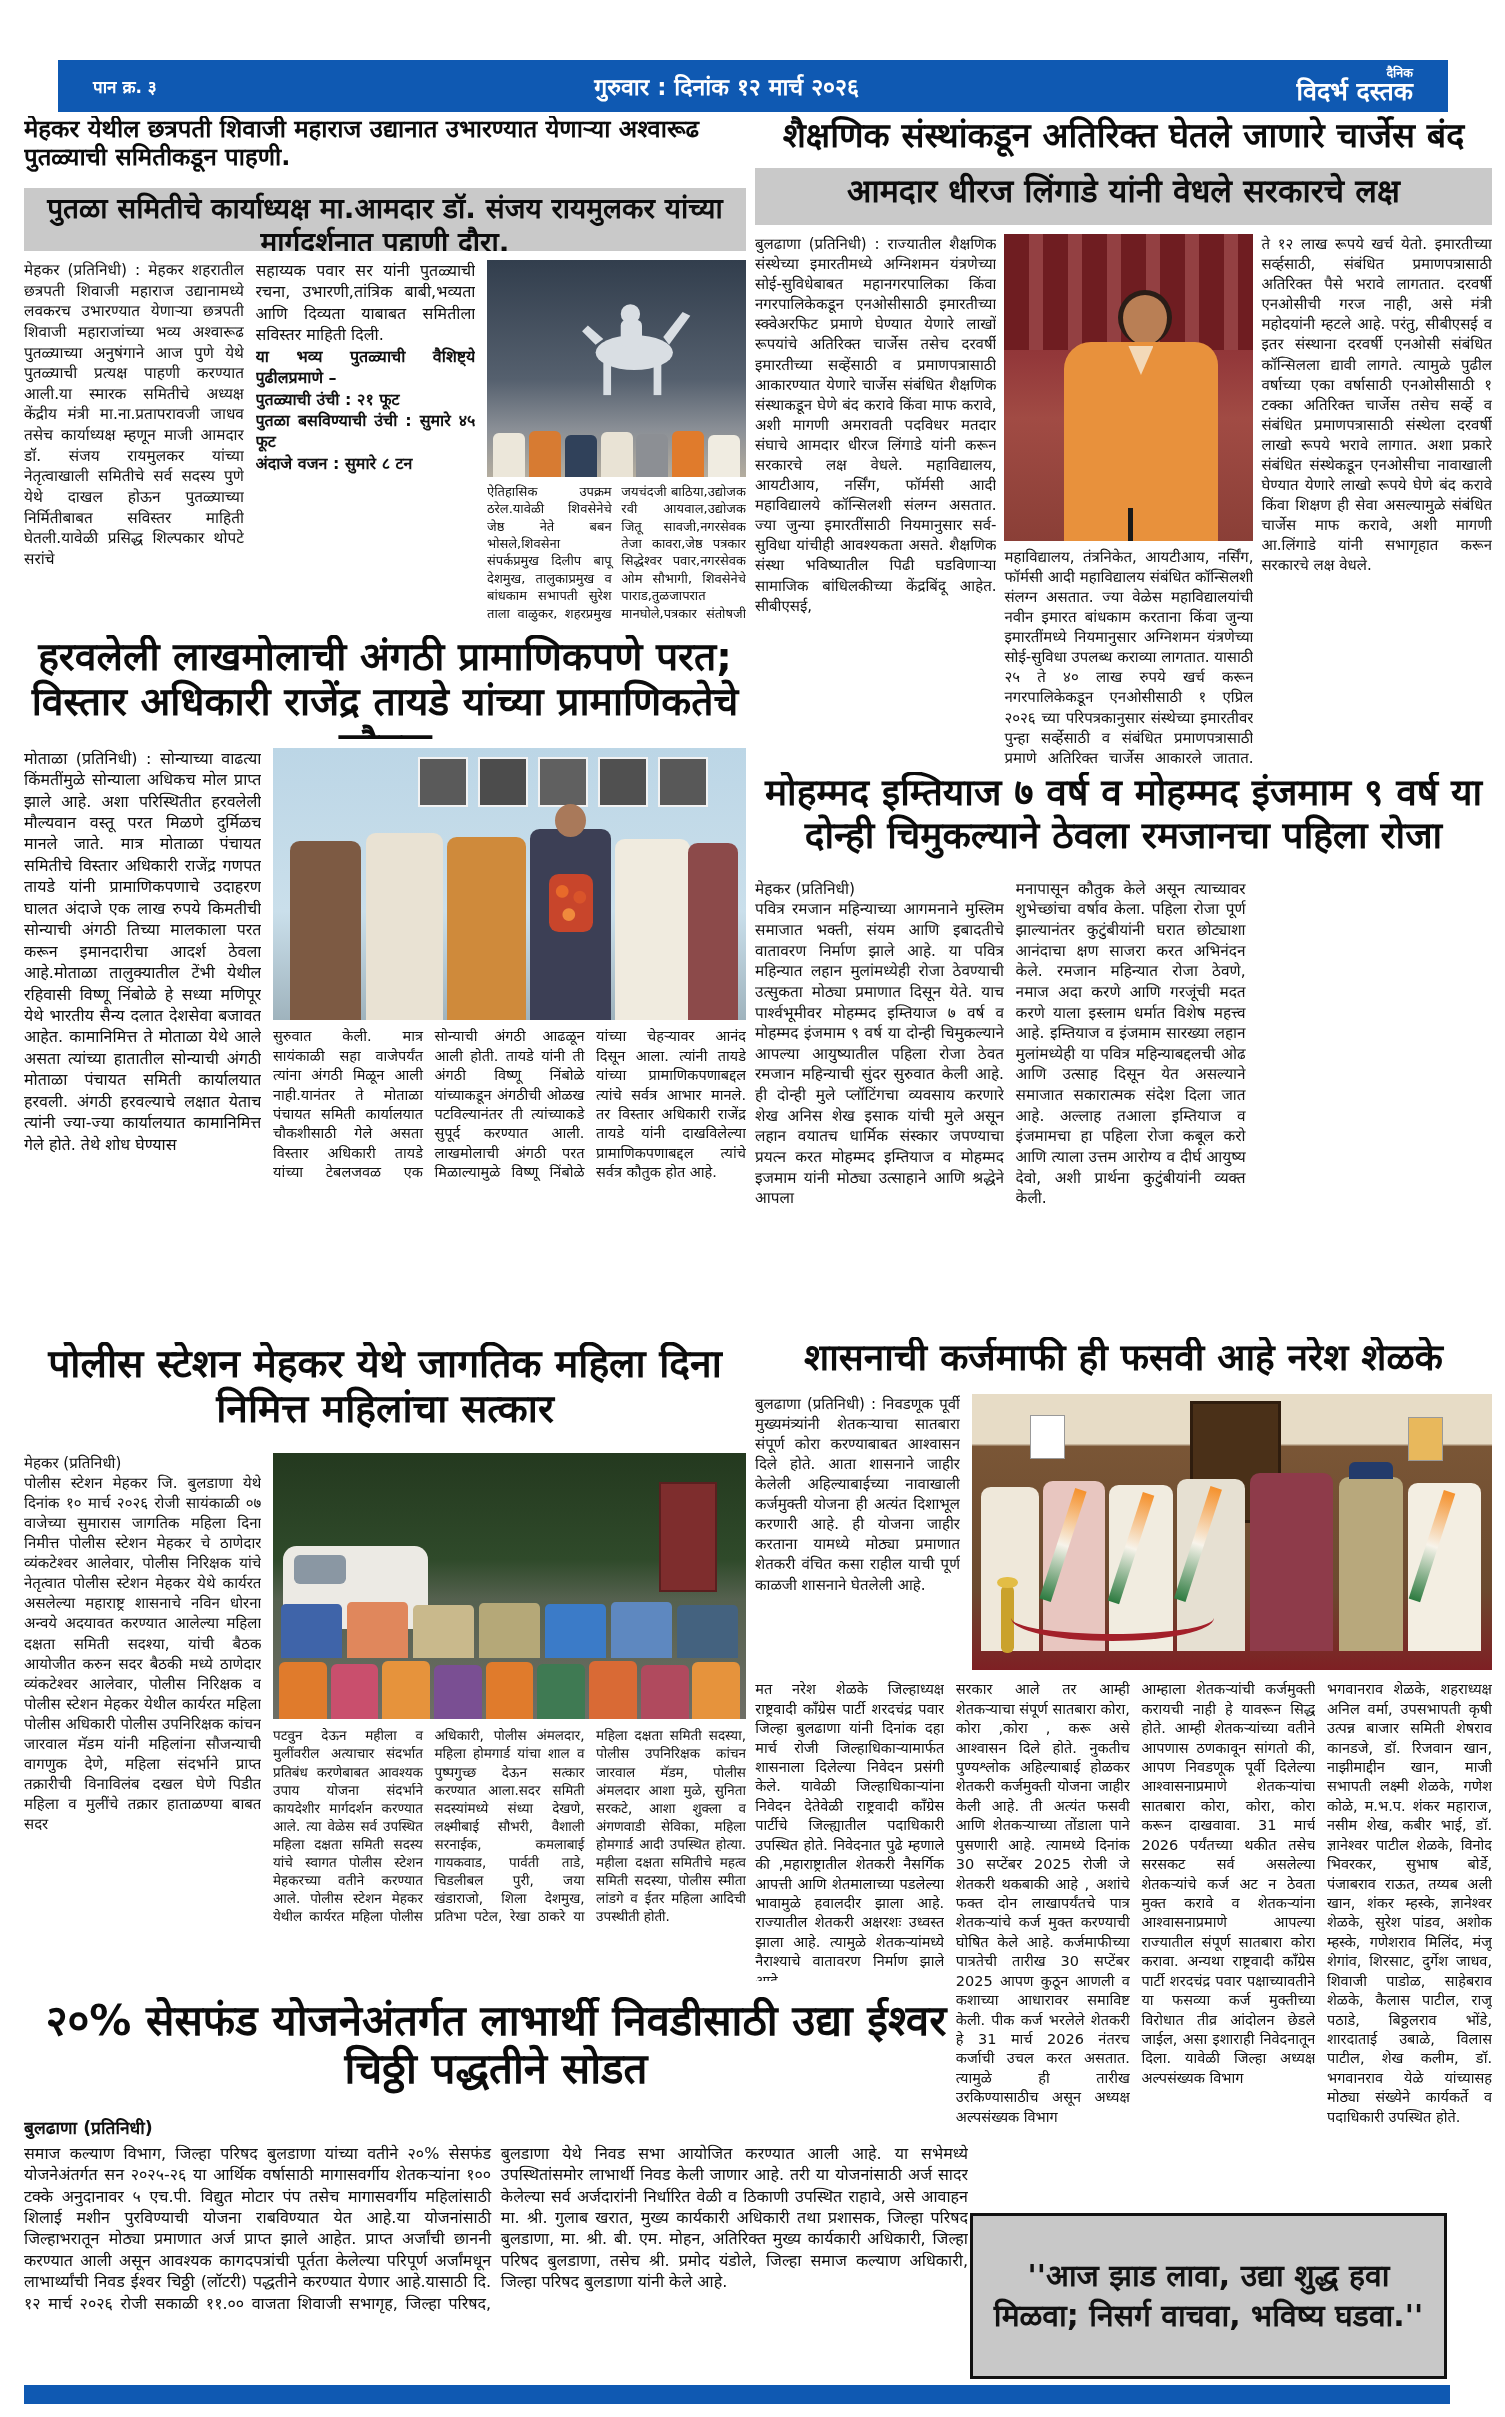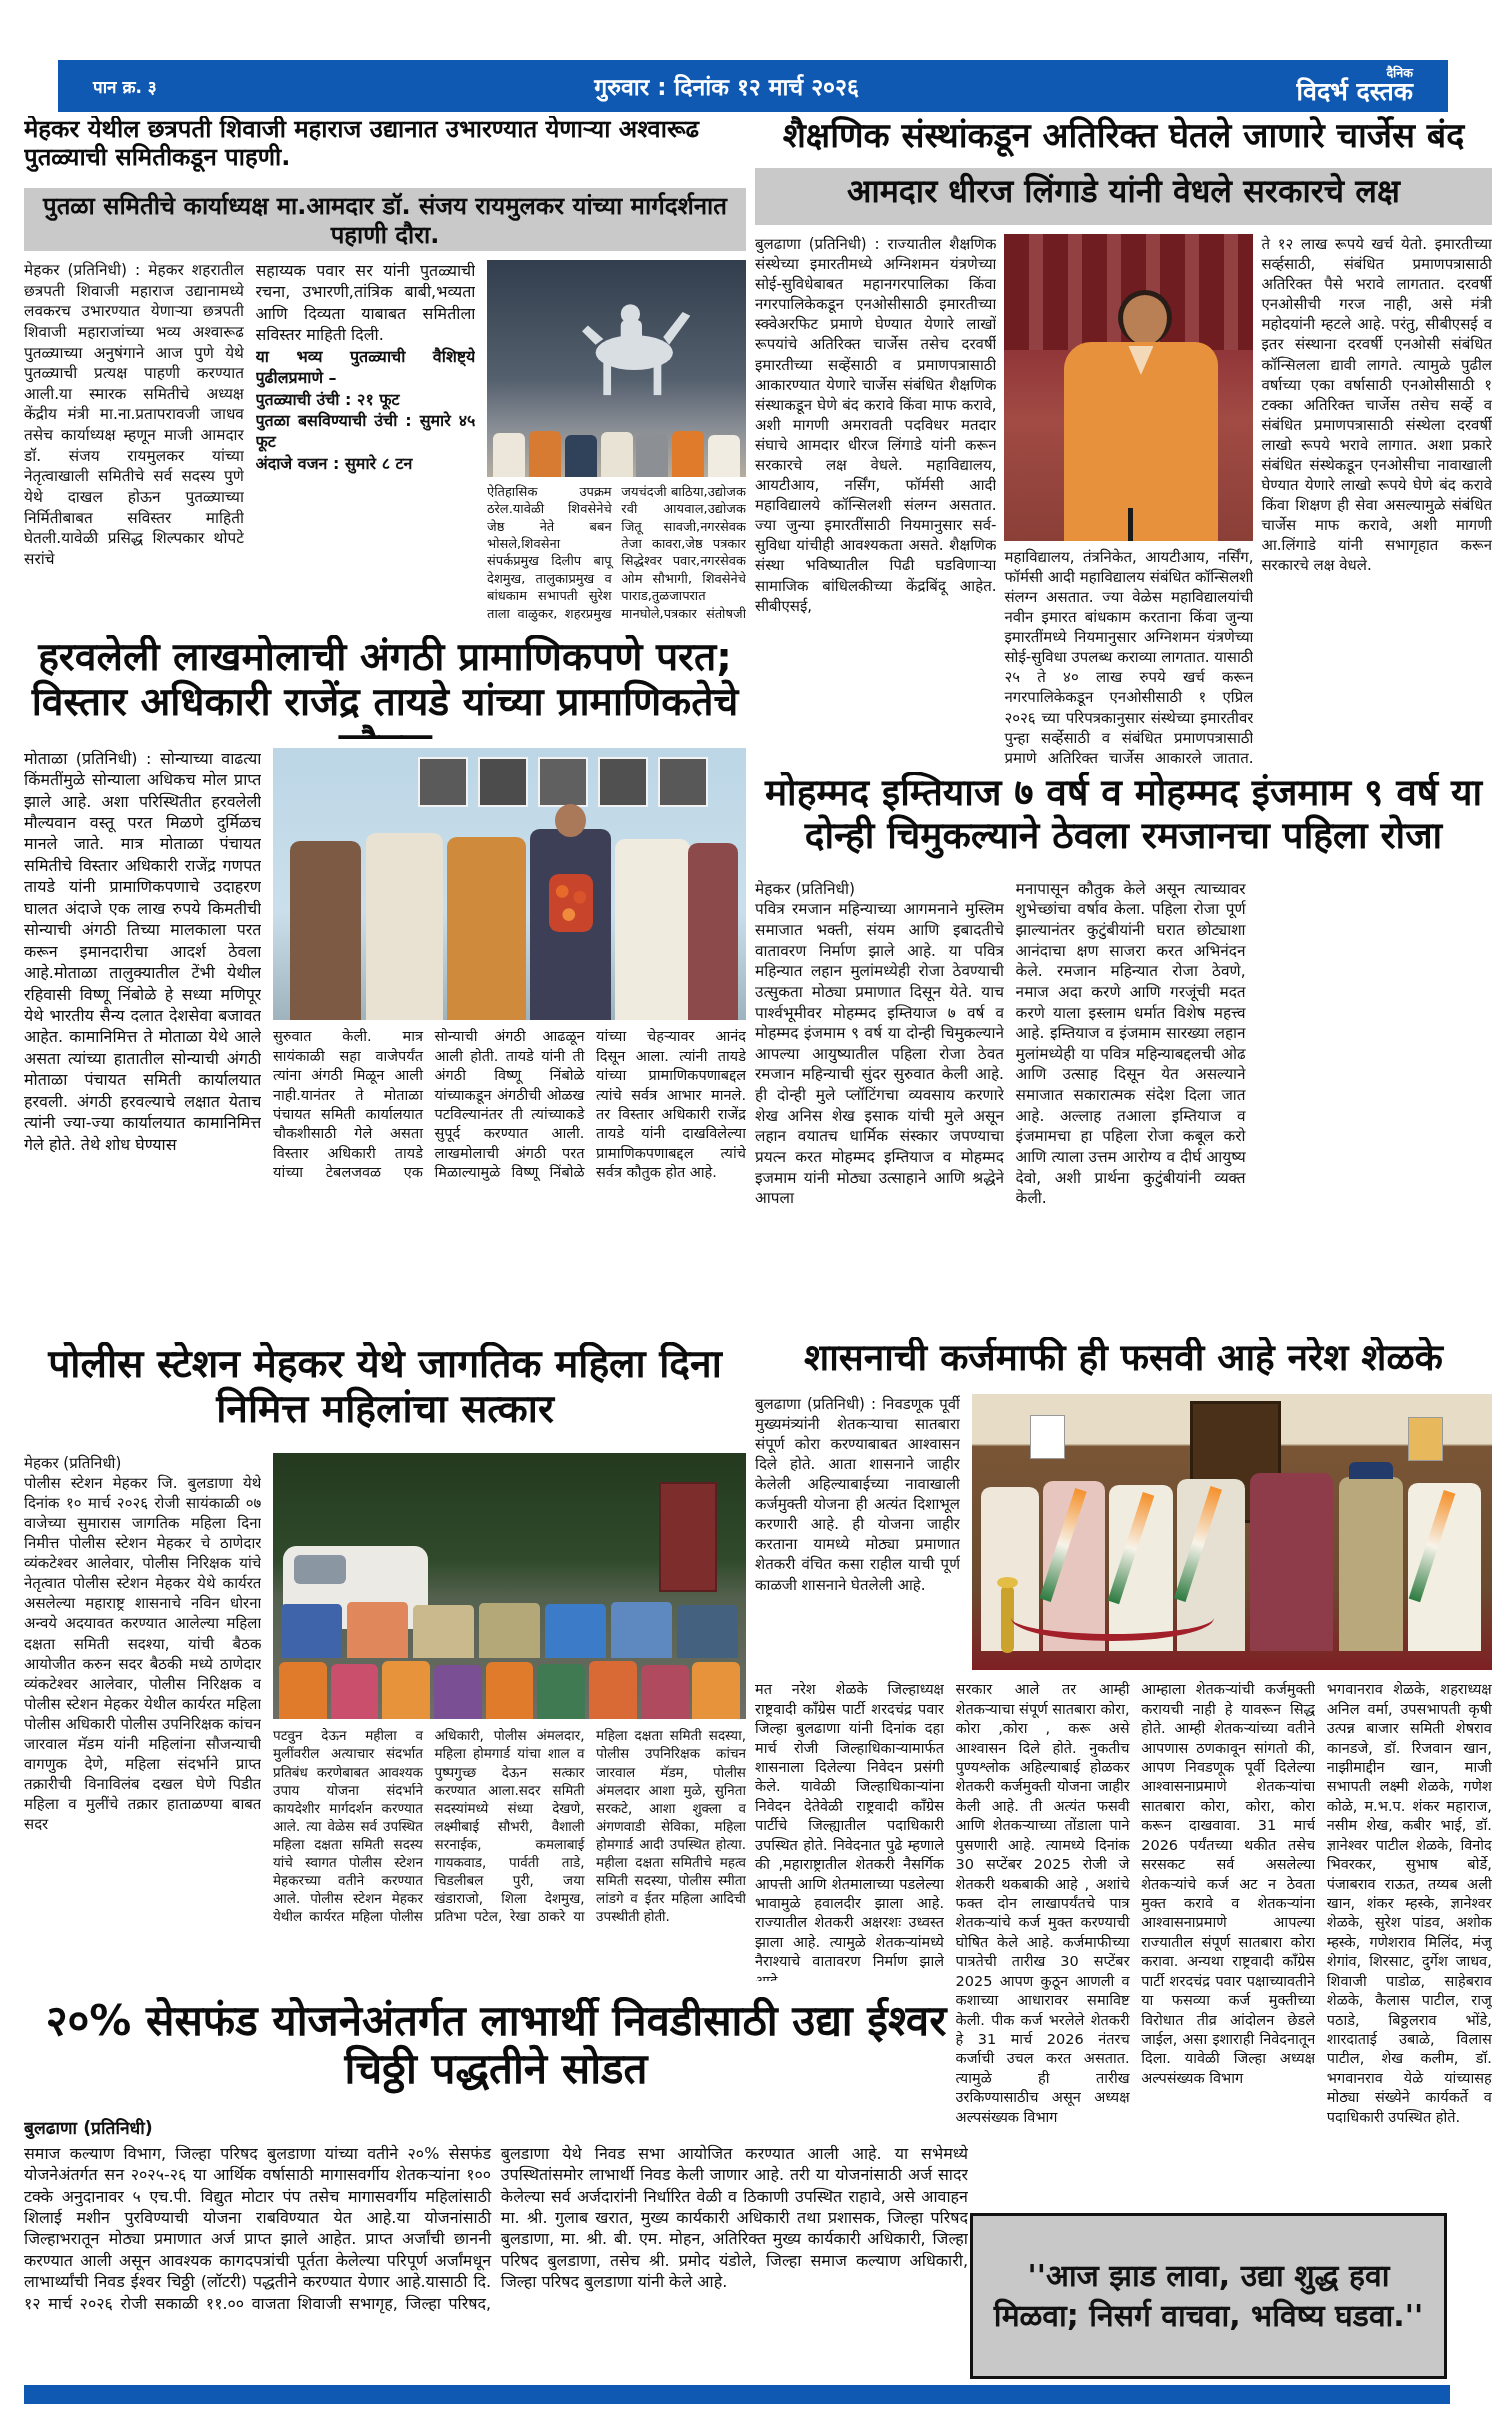--- a/index.html
+++ b/index.html
@@ -45,21 +45,21 @@
     <span class="page-no">पान क्र. ३</span>
     <span class="date">गुरुवार : दिनांक १२ मार्च २०२६</span>
     <span class="brand">
       <span class="small">दैनिक</span>
       <span class="big">विदर्भ दस्तक</span>
     </span>
   </div>
 
   <div class="article" style="left:24px;top:116px;width:722px;height:517px;">
     <div class="hl" style="font-size:24px;height:64px;">मेहकर येथील छत्रपती शिवाजी महाराज उद्यानात उभारण्यात येणाऱ्या अश्वारूढ पुतळ्याची समितीकडून पाहणी.</div>
-    <div class="subhead" style="font-size:24px;height:54px;">पुतळा समितीचे कार्याध्यक्ष मा.आमदार डॉ. संजय रायमुलकर यांच्या मार्गदर्शनात पहाणी दौरा.</div>
+    <div class="subhead" style="font-size:28px;height:54px;">पुतळा समितीचे कार्याध्यक्ष मा.आमदार डॉ. संजय रायमुलकर यांच्या मार्गदर्शनात पहाणी दौरा.</div>
     <div class="row" style="height:384px;">
       <div class="col" style="width:226px;font-size:15.4px;">मेहकर (प्रतिनिधी) : मेहकर शहरातील छत्रपती शिवाजी महाराज उद्यानामध्ये लवकरच उभारण्यात येणाऱ्या छत्रपती शिवाजी महाराजांच्या भव्य अश्वारूढ पुतळ्याच्या अनुषंगाने आज पुणे येथे पुतळ्याची प्रत्यक्ष पाहणी करण्यात आली.या स्मारक समितीचे अध्यक्ष केंद्रीय मंत्री मा.ना.प्रतापरावजी जाधव तसेच कार्याध्यक्ष म्हणून माजी आमदार डॉ. संजय रायमुलकर यांच्या नेतृत्वाखाली समितीचे सर्व सदस्य पुणे येथे दाखल होऊन पुतळ्याच्या निर्मितीबाबत सविस्तर माहिती घेतली.यावेळी प्रसिद्ध शिल्पकार थोपटे सरांचे</div>
       <div class="col" style="width:226px;font-size:16px;">
         <span>सहाय्यक पवार सर यांनी पुतळ्याची रचना, उभारणी,तांत्रिक बाबी,भव्यता आणि दिव्यता याबाबत समितीला सविस्तर माहिती दिली.</span>
         <div class="specs">या भव्य पुतळ्याची वैशिष्ट्ये पुढीलप्रमाणे –</div>
         <div class="specs">पुतळ्याची उंची : २१ फूट</div>
         <div class="specs">पुतळा बसविण्याची उंची : सुमारे ४५ फूट</div>
         <div class="specs">अंदाजे वजन : सुमारे ८ टन</div>
       </div>
       <div style="width:259px;">
@@ -165,21 +165,21 @@
         <div class="person" style="left:436px;top:89px;width:73px;height:168px;background:#f3eee2;"></div>
         <div class="sash" style="left:85px;top:93px;height:116px;"></div>
         <div class="sash" style="left:153px;top:97px;height:114px;"></div>
         <div class="sash" style="left:220px;top:91px;height:118px;"></div>
         <div class="sash" style="left:454px;top:95px;height:114px;"></div>
         <div class="abs" style="left:29px;top:191px;width:13.5px;height:68px;background:#caa22c;border-radius:5.8px;"></div>
         <div class="abs" style="left:25px;top:183px;width:21px;height:11.6px;background:#e3bd45;border-radius:50%;"></div>
         <div class="abs" style="left:39px;top:201px;width:203px;height:39px;border-bottom:7.7px solid #a3202a;border-radius:0 0 60% 60%;"></div>
       </div>
     </div>
-    <div class="row" style="height:533px;">
+    <div class="row" style="height:533px;justify-content:flex-end;">
       <div class="col" style="width:189px;font-size:14.5px;height:301px;">मत नरेश शेळके जिल्हाध्यक्ष राष्ट्रवादी काँग्रेस पार्टी शरदचंद्र पवार जिल्हा बुलढाणा यांनी दिनांक दहा मार्च रोजी जिल्हाधिकाऱ्यामार्फत शासनाला दिलेल्या निवेदन प्रसंगी केले. यावेळी जिल्हाधिकाऱ्यांना निवेदन देतेवेळी राष्ट्रवादी काँग्रेस पार्टीचे जिल्ह्यातील पदाधिकारी उपस्थित होते. निवेदनात पुढे म्हणाले की ,महाराष्ट्रातील शेतकरी नैसर्गिक आपत्ती आणि शेतमालाच्या पडलेल्या भावामुळे हवालदीर झाला आहे. राज्यातील शेतकरी अक्षरशः उध्वस्त झाला आहे. त्यामुळे शेतकऱ्यांमध्ये नैराश्याचे वातावरण निर्माण झाले आहे.</div>
       <div class="col" style="width:174px;font-size:14.5px;">सरकार आले तर आम्ही शेतकऱ्याचा संपूर्ण सातबारा कोरा, कोरा ,कोरा , करू असे आश्वासन दिले होते. नुकतीच पुण्यश्लोक अहिल्याबाई होळकर शेतकरी कर्जमुक्ती योजना जाहीर केली आहे. ती अत्यंत फसवी आणि शेतकऱ्याच्या तोंडाला पाने पुसणारी आहे. त्यामध्ये दिनांक 30 सप्टेंबर 2025 रोजी जे शेतकरी थकबाकी आहे , अशांचे फक्त दोन लाखापर्यंतचे पात्र शेतकऱ्यांचे कर्ज मुक्त करण्याची घोषित केले आहे. कर्जमाफीच्या पात्रतेची तारीख 30 सप्टेंबर 2025 आपण कुठून आणली व कशाच्या आधारावर समाविष्ट केली. पीक कर्ज भरलेले शेतकरी हे 31 मार्च 2026 नंतरच कर्जाची उचल करत असतात. त्यामुळे ही तारीख उरकिण्यासाठीच असून अध्यक्ष अल्पसंख्यक विभाग</div>
       <div class="col" style="width:174px;font-size:14.5px;">आम्हाला शेतकऱ्यांची कर्जमुक्ती करायची नाही हे यावरून सिद्ध होते. आम्ही शेतकऱ्यांच्या वतीने आपणास ठणकावून सांगतो की, आपण निवडणूक पूर्वी दिलेल्या आश्वासनाप्रमाणे शेतकऱ्यांचा सातबारा कोरा, कोरा, कोरा करून दाखवावा. 31 मार्च 2026 पर्यंतच्या थकीत तसेच सरसकट सर्व असलेल्या शेतकऱ्यांचे कर्ज अट न ठेवता मुक्त करावे व शेतकऱ्यांना आश्वासनाप्रमाणे आपल्या राज्यातील संपूर्ण सातबारा कोरा करावा. अन्यथा राष्ट्रवादी काँग्रेस पार्टी शरदचंद्र पवार पक्षाच्यावतीने या फसव्या कर्ज मुक्तीच्या विरोधात तीव्र आंदोलन छेडले जाईल, असा इशाराही निवेदनातून दिला. यावेळी जिल्हा अध्यक्ष अल्पसंख्यक विभाग</div>
       <div class="col" style="width:165px;font-size:14.5px;">भगवानराव शेळके, शहराध्यक्ष अनिल वर्मा, उपसभापती कृषी उत्पन्न बाजार समिती शेषराव कानडजे, डॉ. रिजवान खान, नाझीमाद्दीन खान, माजी सभापती लक्ष्मी शेळके, गणेश कोळे, म.भ.प. शंकर महाराज, नसीम शेख, कबीर भाई, डॉ. ज्ञानेश्वर पाटील शेळके, विनोद भिवरकर, सुभाष बोर्डे, पंजाबराव राऊत, तय्यब अली खान, शंकर म्हस्के, ज्ञानेश्वर शेळके, सुरेश पांडव, अशोक म्हस्के, गणेशराव मिलिंद, मंजू शेगांव, शिरसाट, दुर्गेश जाधव, शिवाजी पाडोळ, साहेबराव शेळके, कैलास पाटील, राजू पठाडे, बिठ्ठलराव भोंडे, शारदाताई उबाळे, विलास पाटील, शेख कलीम, डॉ. भगवानराव येळे यांच्यासह मोठ्या संख्येने कार्यकर्ते व पदाधिकारी उपस्थित होते.</div>
     </div>
   </div>
 
   <div class="article" style="left:24px;top:1342px;width:722px;height:652px;">
     <div class="hl" style="font-size:39px;text-align:center;height:102px;">पोलीस स्टेशन मेहकर येथे जागतिक महिला दिना निमित्त महिलांचा सत्कार</div>
     <div class="row" style="height:536px;">

